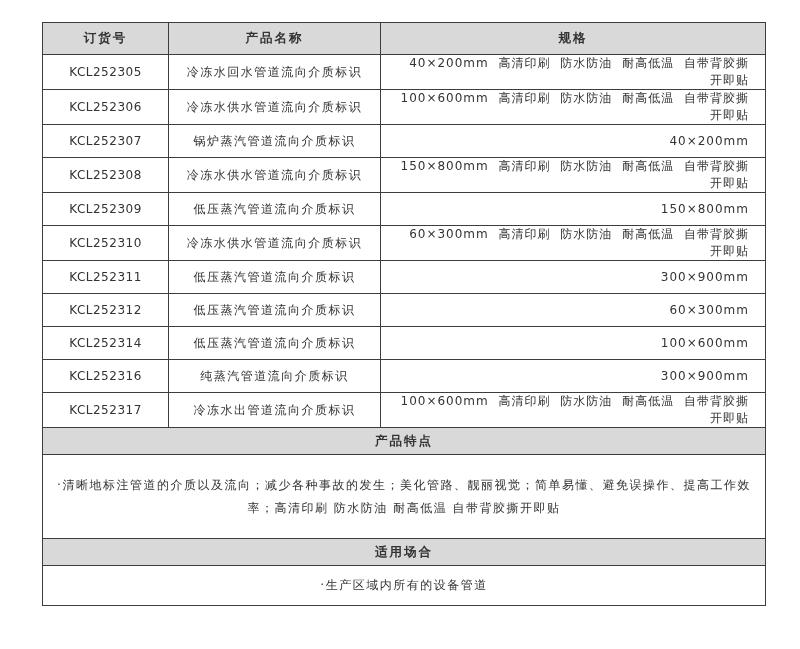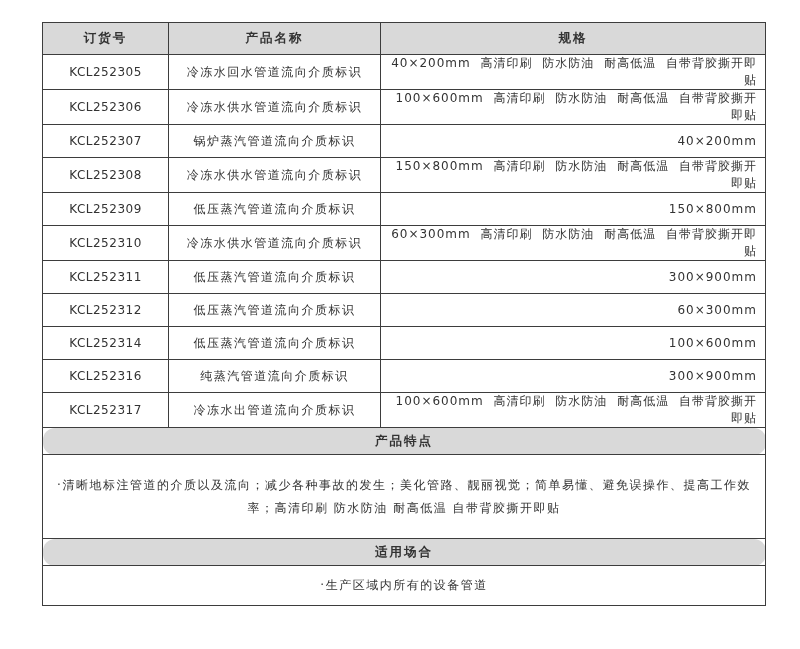--- a/index.html
+++ b/index.html
@@ -25,32 +25,32 @@
   }
   col.col-order  { width: 126px; }
   col.col-name   { width: 212px; }
   col.col-spec   { width: 385px; }
   .product-table th,
   .product-table td {
     border: 1px solid #3d3d3d;
     text-align: center;
     vertical-align: middle;
     font-size: 12px;
-    padding: 0 8px;
+    padding: 0 16px;
     overflow: hidden;
   }
   .product-table thead th,
   .product-table .section-header th {
     background: #d9d9d9;
     font-weight: bold;
     font-size: 12.5px;
     letter-spacing: 2px;
     height: 31px;
   }
-  .product-table .section-header th { height: 26px; border-radius: 12px; }
+  .product-table .section-header th { height: 26px; }
   .product-table td { height: 32px; }
   td.cell-order {
     letter-spacing: 0.5px;
     font-size: 12px;
   }
   td.cell-name {
     letter-spacing: 1.5px;
   }
   td.cell-spec {
     letter-spacing: 1px;

